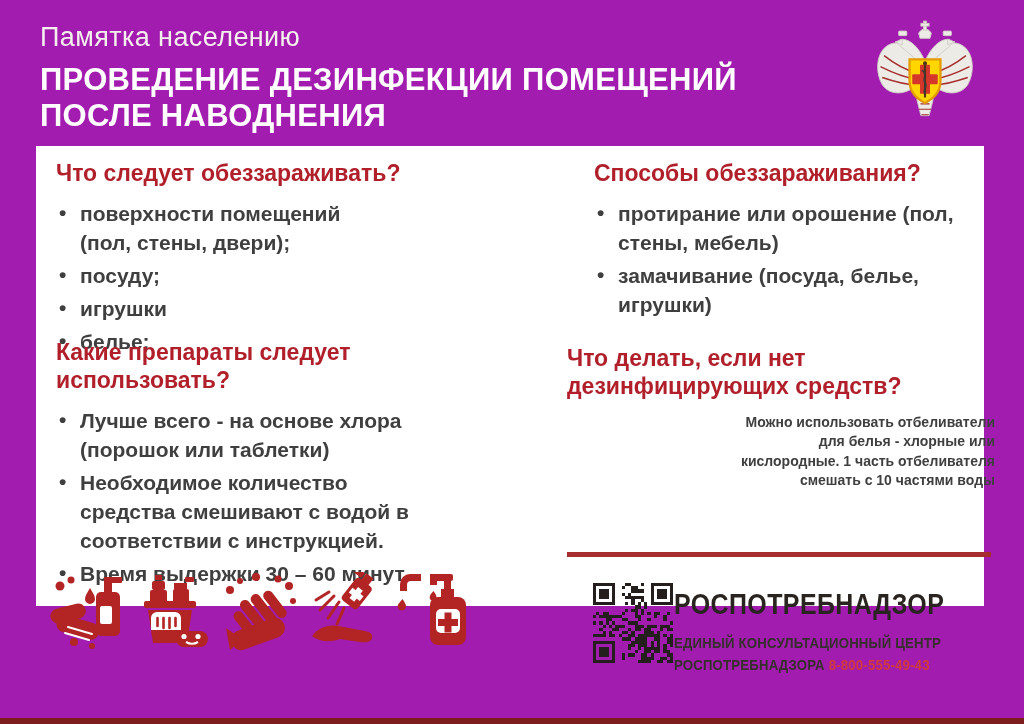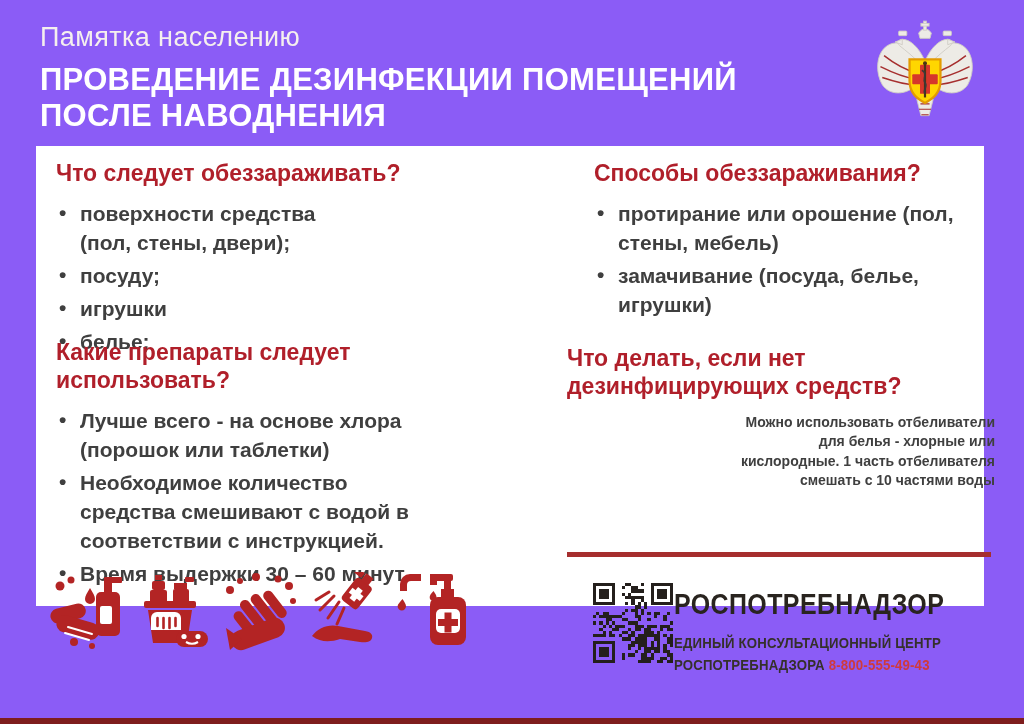--- a/index.html
+++ b/index.html
@@ -1,18 +1,18 @@
 <!DOCTYPE html>
 <html><head>
 <meta charset="utf-8">
 <style>
   html,body{margin:0;padding:0;background:#5e5e5e;}
   .poster{
     position:relative;width:1024px;height:724px;margin:0 auto;
-    background:#8b5cf6;overflow:hidden;
+    background:#a21caf;overflow:hidden;
     font-family:"Liberation Sans", sans-serif;
   }
   
   .header{position:absolute;left:40px;top:22px;right:160px;color:#fff;}
   .kicker{font-size:27px;font-weight:400;color:#f5efee;letter-spacing:.4px;}
   .title{margin:9px 0 0;font-size:31px;font-weight:800;line-height:1.17;
          letter-spacing:.3px;white-space:pre-line;color:#ffffff;}
   .emblem{position:absolute;right:49px;top:16px;}
   
   .panel{position:absolute;left:36px;top:146px;width:948px;height:460px;background:#ffffff;}
@@ -88,21 +88,21 @@
     <line x1="55" y1="49" x2="55" y2="86" stroke="#4d3317" stroke-width="2.4"></line>
     <circle cx="55" cy="48.5" r="2.2" fill="#4d3317"></circle>
     <path d="M51.5 56 C59 60 51.5 66 55 70 C58.5 74 52 78 55 82" stroke="#3a3a3a" stroke-width="1.8" fill="none"></path>
   </svg>
 
   <div class="panel">
 
     <section class="sec sec-what">
       <h2>Что следует обеззараживать?</h2>
       <ul>
-        <li>поверхности средства
+        <li>поверхности помещений
 (пол, стены, двери);</li>
         <li>посуду;</li>
         <li>игрушки</li>
         <li>белье;</li>
       </ul>
     </section>
 
     <section class="sec sec-methods">
       <h2>Способы обеззараживания?</h2>
       <ul>

